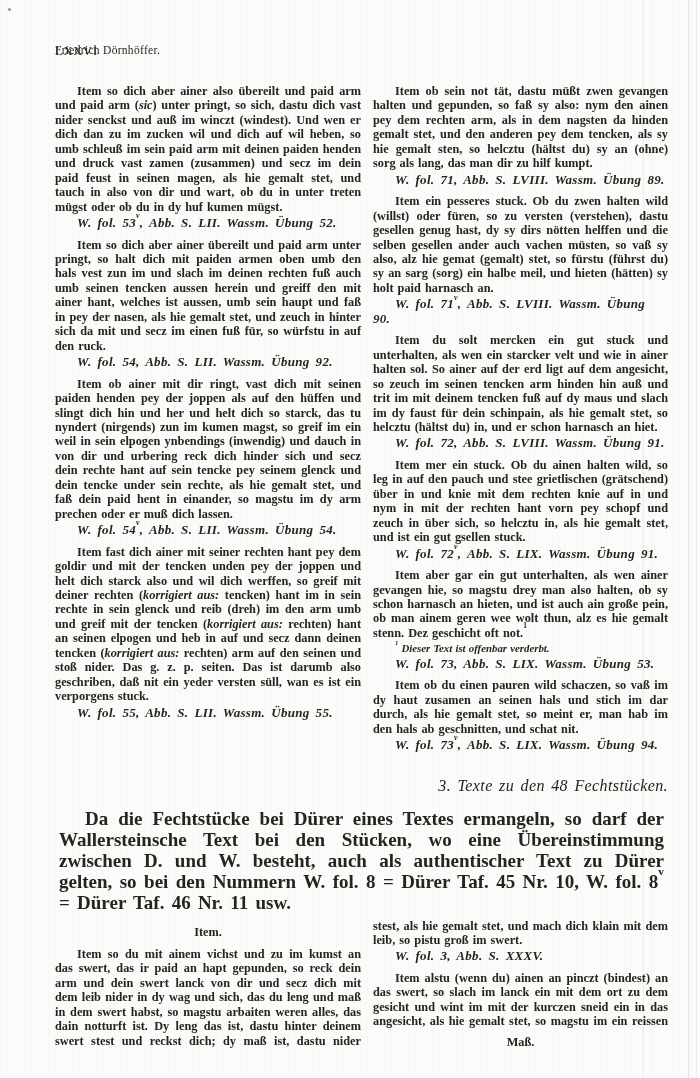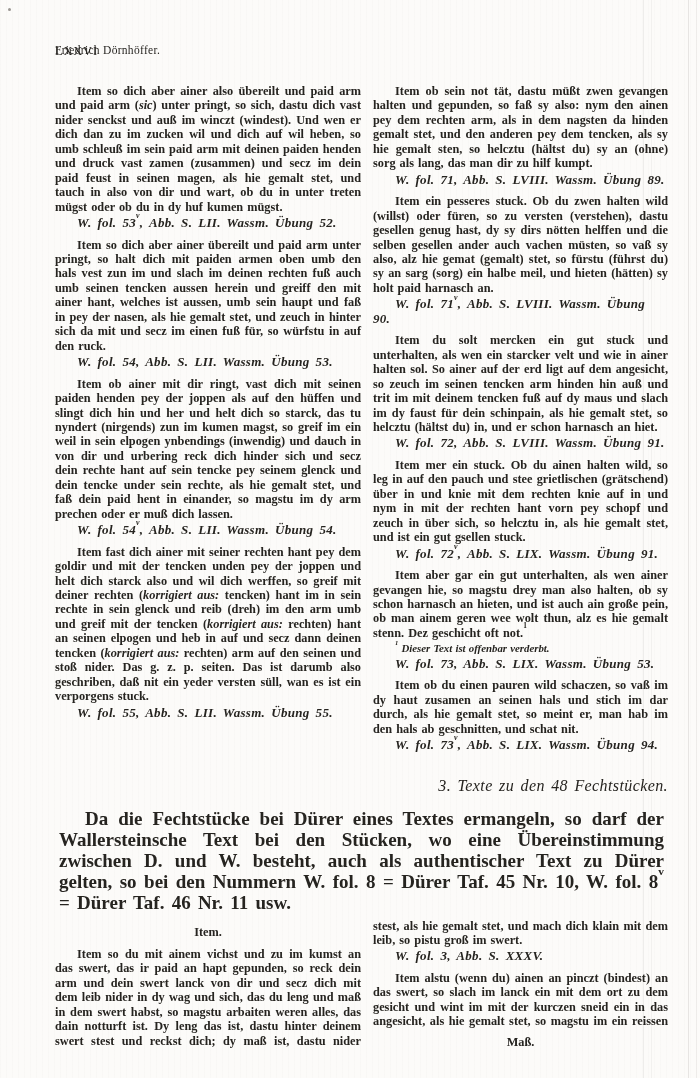--- a/index.html
+++ b/index.html
@@ -80,21 +80,21 @@
   <header class="running-header">
     <span class="pagenum">LXXVI</span>
     <span class="runtitle">Friedrich Dörnhöffer.</span>
   </header>
 
   <div class="cols top">
     <div class="col cleft">
         <div class="block para">Item so dich aber ainer also übereilt und paid arm und paid arm (<i>sic</i>) unter pringt, so sich, dastu dich vast nider senckst und auß im winczt (windest). Und wen er dich dan zu im zucken wil und dich auf wil heben, so umb schleuß im sein paid arm mit deinen paiden henden und druck vast zamen (zusammen) und secz im dein paid feust in seinen magen, als hie gemalt stet, und tauch in also von dir und wart, ob du in unter treten mügst oder ob du in dy huf kumen mügst.</div>
         <div class="block citation">W. fol. 53<sup>v</sup>, Abb. S. LII. Wassm. Übung 52.</div>
         <div class="block para">Item so dich aber ainer übereilt und paid arm unter pringt, so halt dich mit paiden armen oben umb den hals vest zun im und slach im deinen rechten fuß auch umb seinen tencken aussen herein und greiff den mit ainer hant, welches ist aussen, umb sein haupt und faß in pey der nasen, als hie gemalt stet, und zeuch in hinter sich da mit und secz im einen fuß für, so würfstu in auf den ruck.</div>
-        <div class="block citation">W. fol. 54, Abb. S. LII. Wassm. Übung 53.</div>
+        <div class="block citation">W. fol. 54, Abb. S. LII. Wassm. Übung 92.</div>
         <div class="block para">Item ob ainer mit dir ringt, vast dich mit seinen paiden henden pey der joppen als auf den hüffen und slingt dich hin und her und helt dich so starck, das tu nyndert (nirgends) zun im kumen magst, so greif im ein weil in sein elpogen ynbendings (inwendig) und dauch in von dir und urbering reck dich hinder sich und secz dein rechte hant auf sein tencke pey seinem glenck und dein tencke under sein rechte, als hie gemalt stet, und faß dein paid hent in einander, so magstu im dy arm prechen oder er muß dich lassen.</div>
         <div class="block citation">W. fol. 54<sup>v</sup>, Abb. S. LII. Wassm. Übung 54.</div>
         <div class="block para">Item fast dich ainer mit seiner rechten hant pey dem goldir und mit der tencken unden pey der joppen und helt dich starck also und wil dich werffen, so greif mit deiner rechten (<i>korrigiert aus:</i> tencken) hant im in sein rechte in sein glenck und reib (dreh) im den arm umb und greif mit der tencken (<i>korrigiert aus:</i> rechten) hant an seinen elpogen und heb in auf und secz dann deinen tencken (<i>korrigiert aus:</i> rechten) arm auf den seinen und stoß nider. Das g. z. p. seiten. Das ist darumb also geschriben, daß nit ein yeder versten süll, wan es ist ein verporgens stuck.</div>
         <div class="block citation">W. fol. 55, Abb. S. LII. Wassm. Übung 55.</div>
       </div>
     <div class="col cright">
         <div class="block para">Item ob sein not tät, dastu müßt zwen gevangen halten und gepunden, so faß sy also: nym den ainen pey dem rechten arm, als in dem nagsten da hinden gemalt stet, und den anderen pey dem tencken, als sy hie gemalt sten, so helcztu (hältst du) sy an (ohne) sorg als lang, das man dir zu hilf kumpt.</div>
         <div class="block citation">W. fol. 71, Abb. S. LVIII. Wassm. Übung 89.</div>
         <div class="block para">Item ein pesseres stuck. Ob du zwen halten wild (willst) oder füren, so zu versten (verstehen), dastu gesellen genug hast, dy sy dirs nötten helffen und die selben gesellen ander auch vachen müsten, so vaß sy also, alz hie gemat (gemalt) stet, so fürstu (führst du) sy an sarg (sorg) ein halbe meil, und hieten (hätten) sy holt paid harnasch an.</div>
         <div class="block citation">W. fol. 71<sup>v</sup>, Abb. S. LVIII. Wassm. Übung 90.</div>

